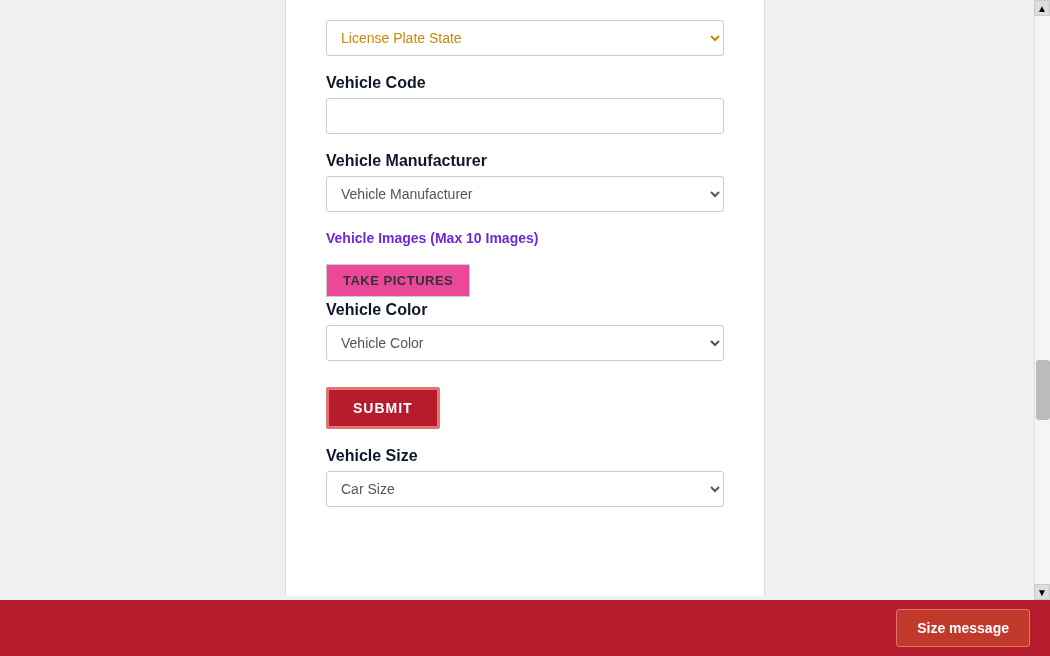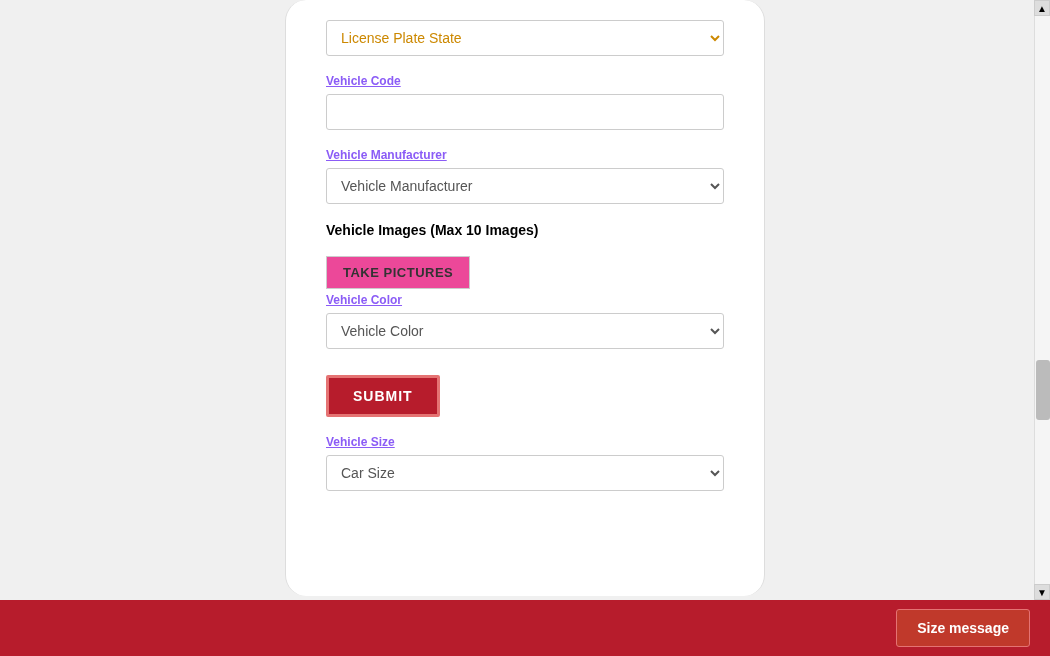--- a/index.html
+++ b/index.html
@@ -29,34 +29,32 @@
       width: 480px;
       margin: 0 auto;
       padding: 20px 40px 40px 40px;
       position: absolute;
       left: 50%;
       transform: translateX(-50%);
       top: 0;
       bottom: 60px;
       border-left: 1px solid #ddd;
       border-right: 1px solid #ddd;
-      border-radius: 21px;
     }
 
     .field-group {
       margin-bottom: 18px;
     }
 
     .field-label {
       display: block;
-      font-size: 12px;
+      font-size: 16px;
       font-weight: 600;
-      color: #8b5cf6;
+      color: #0f172a;
       margin-bottom: 6px;
-      text-decoration: underline;
     }
 
     .text-input {
       width: 100%;
       height: 36px;
       border: 1px solid #ccc;
       border-radius: 3px;
       padding: 0 10px;
       font-size: 14px;
       color: #333;
@@ -183,21 +181,21 @@
       border: 1px solid #ccc;
     }
 
     .images-label-group {
       margin-bottom: 4px;
     }
 
     .images-sublabel {
       font-size: 14px;
       font-weight: 600;
-      color: #000000;
+      color: #6d28d9;
       margin-bottom: 10px;
     }
   </style>
 </head>
 <body>
 
 <div class="page-wrapper">
 
   <div class="form-container">
 

